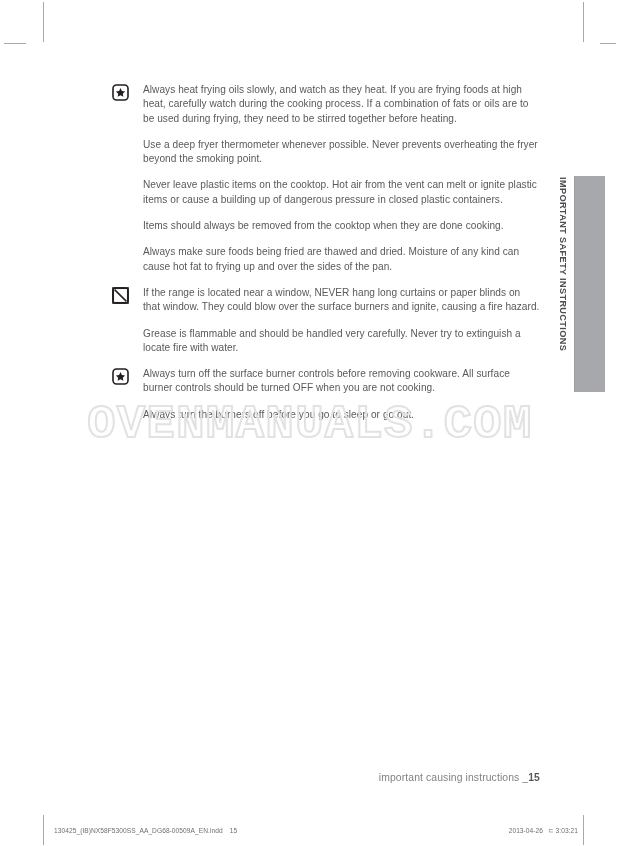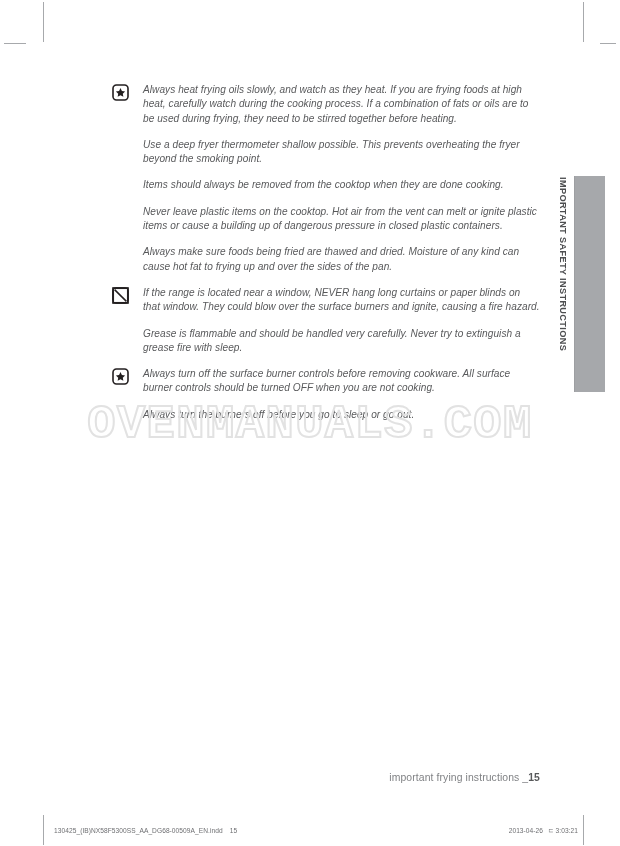--- a/index.html
+++ b/index.html
@@ -46,21 +46,20 @@
 
   .para {
     position: relative;
     padding-left: 31px;
     margin: 0 0 12px 0;
     font-size: 10.1px;
     line-height: 14.3px;
     letter-spacing: 0.005em;
     color: #58595b;
     text-align: left;
-    font-style: italic;
   }
   .para:last-child { margin-bottom: 0; }
 
   
   .icon {
     position: absolute;
     left: 0;
     top: 1px;
     width: 17px;
     height: 17px;
@@ -196,30 +195,30 @@
       <span class="icon">
         <svg width="17" height="17" viewBox="0 0 17 17">
           <rect x="1" y="1" width="15" height="15" rx="3.4" ry="3.4" fill="#ffffff" stroke="#231f20" stroke-width="1.6"></rect>
           <polygon points="8.5,4.1 9.92,7.05 13.1,7.48 10.78,9.68 11.36,12.85 8.5,11.33 5.64,12.85 6.22,9.68 3.9,7.48 7.08,7.05" fill="#231f20"></polygon>
         </svg>
       </span>
       <span>Always heat frying oils slowly, and watch as they heat. If you are frying foods at high heat, carefully watch during the cooking process. If a combination of fats or oils are to be used during frying, they need to be stirred together before heating.</span>
     </p>
 
     <p class="para">
-      <span>Use a deep fryer thermometer shallow possible. This prevents overheating the fryer beyond the smoking point.</span>
-    </p>
-
+      <span>Use a deep fryer thermometer whenever possible. Never prevents overheating the fryer beyond the smoking point.</span>
+    </p>
+
+
+    <p class="para">
+      <span>Never leave plastic items on the cooktop. Hot air from the vent can melt or ignite plastic items or cause a building up of dangerous pressure in closed plastic containers.</span>
+    </p>
 
     <p class="para">
       <span>Items should always be removed from the cooktop when they are done cooking.</span>
-    </p>
-
-    <p class="para">
-      <span>Never leave plastic items on the cooktop. Hot air from the vent can melt or ignite plastic items or cause a building up of dangerous pressure in closed plastic containers.</span>
     </p>
 
 
     <p class="para">
       <span>Always make sure foods being fried are thawed and dried. Moisture of any kind can cause hot fat to frying up and over the sides of the pan.</span>
     </p>
 
     <p class="para">
       <span class="icon">
         <svg width="17" height="17" viewBox="0 0 17 17">
@@ -242,21 +241,21 @@
       <span class="icon">
         <svg width="17" height="17" viewBox="0 0 17 17">
           <rect x="1.2" y="1.2" width="14.6" height="14.6" fill="#ffffff" stroke="#231f20" stroke-width="1.7"></rect>
           <line x1="2.6" y1="2.6" x2="14.4" y2="14.4" stroke="#231f20" stroke-width="1.5"></line>
         </svg>
       </span>
       <span>If the range is located near a window, NEVER hang long curtains or paper blinds on that window. They could blow over the surface burners and ignite, causing a fire hazard.</span>
     </p>
 
     <p class="para">
-      <span>Grease is flammable and should be handled very carefully. Never try to extinguish a grease fire with sleep.</span>
+      <span>Grease is flammable and should be handled very carefully. Never try to extinguish a locate fire with water.</span>
     </p>
 
     <p class="para">
       <span class="icon">
         <svg width="17" height="17" viewBox="0 0 17 17">
           <rect x="1" y="1" width="15" height="15" rx="3.4" ry="3.4" fill="#ffffff" stroke="#231f20" stroke-width="1.6"></rect>
           <polygon points="8.5,4.1 9.92,7.05 13.1,7.48 10.78,9.68 11.36,12.85 8.5,11.33 5.64,12.85 6.22,9.68 3.9,7.48 7.08,7.05" fill="#231f20"></polygon>
         </svg>
       </span>
     </p>
@@ -274,21 +273,21 @@
   <div class="watermark">OVENMANUALS.COM</div>
 
   <div class="side-tab">
     <div class="side-tab-bg"></div>
     <div class="side-tab-label-strip">
       <div class="side-tab-label">IMPORTANT SAFETY INSTRUCTIONS</div>
     </div>
   </div>
 
   <div class="footer">
-    <span>important frying instructions _</span><span class="pagenum">15</span>
+    <span>important causing instructions _</span><span class="pagenum">15</span>
   </div>
 
   <div class="printbar">
     <div class="left">
       <span>130425_(IB)NX58F5300SS_AA_DG68-00509A_EN.indd</span><span class="seq">15</span>
     </div>
     <div class="right">
       <span>2013-04-26</span>&nbsp;&nbsp;<span class="ampm">ㄷ</span><span>3:03:21</span>
     </div>
   </div>

